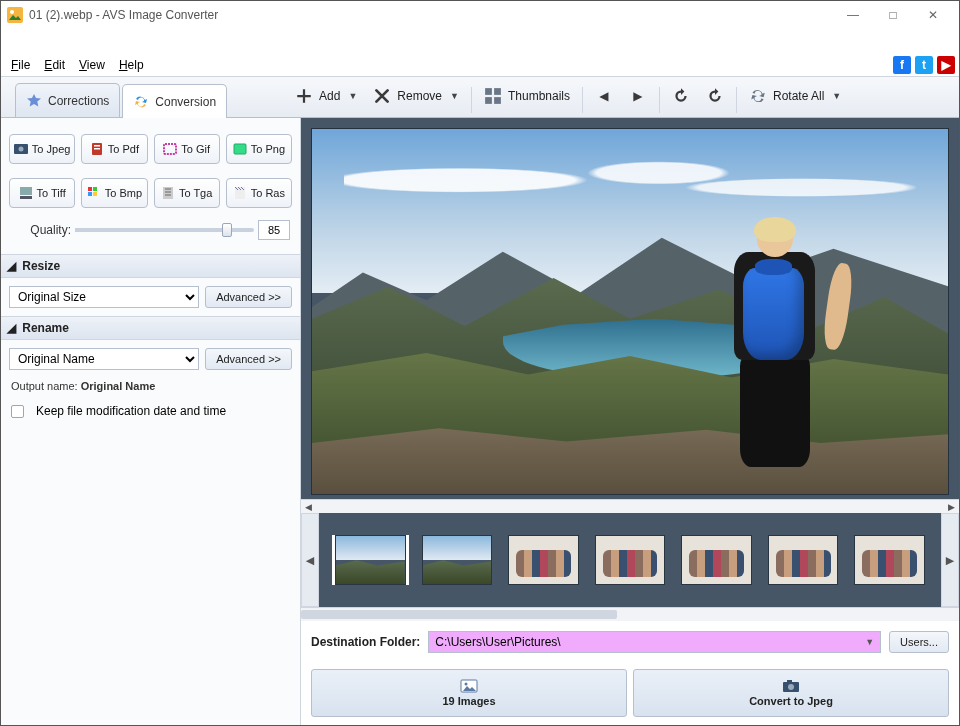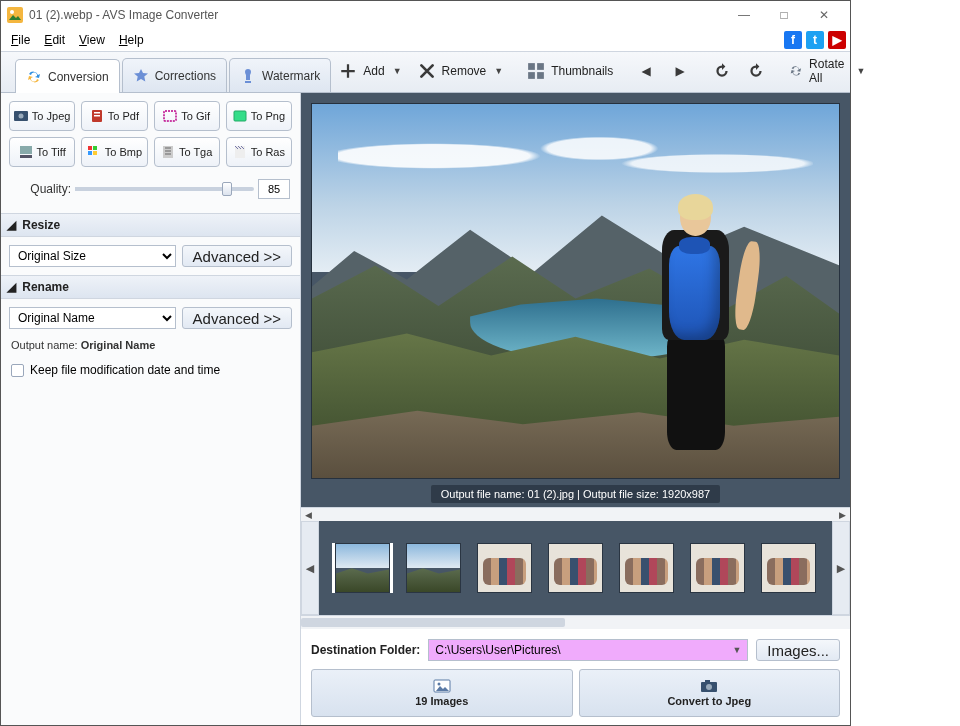--- a/index.html
+++ b/index.html
@@ -1,26 +1,26 @@
 <!DOCTYPE html>
 <html><head>
 <meta charset="utf-8">
 <style>
 * { box-sizing: border-box; margin: 0; padding: 0; font-family: "Segoe UI", Tahoma, sans-serif; }
 html, body { width: 960px; height: 726px; overflow: hidden; }
-.window { width: 851px; height: 726px; border: 1px solid #555; background: #fff; display: flex; flex-direction: column; }
+.window { width: 960px; height: 726px; border: 1px solid #555; background: #fff; display: flex; flex-direction: column; }
 
 
 .titlebar { height: 28px; display: flex; align-items: center; padding: 0 6px; font-size: 12px; color: #555; }
 .titlebar .ico { width: 16px; height: 16px; margin-right: 6px; display: inline-flex; }
 .titlebar .spacer { flex: 1; }
 .winbtn { width: 40px; height: 28px; display: flex; align-items: center; justify-content: center; color: #666; font-size: 12px; }
 
 
-.menubar { height: 22px; display: flex; align-items: center; padding: 0 4px; font-size: 12px; gap: 2px; }
+.menubar { height: 22px; display: flex; align-items: center; padding: 0 4px; font-size: 12px; gap: 2px; margin-top: 25px; }
 .menubar .menuitem { padding: 2px 6px; cursor: default; }
 .menubar .menuitem span { text-decoration: underline; }
 .menubar .spacer { flex: 1; }
 .social { width: 18px; height: 18px; border-radius: 2px; color: #fff; display: inline-flex; align-items: center; justify-content: center; font-size: 12px; font-weight: bold; margin-left: 2px; }
 .fb { background: #1877f2; }
 .tw { background: #1da1f2; }
 .yt { background: #c00; }
 
 
 .tabrow { height: 42px; background: linear-gradient(#f6f8fb, #e7ecf3); border-top: 1px solid #cfd6e0; border-bottom: 1px solid #b5bfcd; display: flex; align-items: flex-end; padding: 0 6px 0 14px; }
@@ -34,55 +34,55 @@
 .tool-ico { width: 18px; height: 18px; display: inline-flex; align-items: center; justify-content: center; color: #3a3a3a; }
 .tool-caret { font-size: 9px; color: #444; margin-left: 2px; }
 .toolsep { width: 1px; height: 26px; background: #cfd6e0; margin: 0 4px 4px; }
 
 
 .body { flex: 1; display: flex; min-height: 0; }
 
 
 .leftpanel { width: 300px; background: #fafbfc; border-right: 1px solid #cfd6e0; display: flex; flex-direction: column; padding: 8px; gap: 8px; font-size: 12px; }
 .fmtgrid { display: grid; grid-template-columns: repeat(4, 1fr); gap: 6px; }
-.fmtbtn { height: 30px; border: 1px solid #b5bfcd; border-radius: 4px; background: linear-gradient(#fff, #eef2f8); display: flex; align-items: center; justify-content: center; gap: 4px; font-size: 11px; color: #222; }
+.fmtbtn { height: 30px; border: 1px solid #b5bfcd; border-radius: 4px; background: linear-gradient(#fff, #eef2f8); display: flex; align-items: center; justify-content: center; gap: 4px; font-size: 11px; color: #222; margin-top: 8px; }
 .fmtico { width: 14px; height: 14px; display: inline-flex; }
 .quality-row { display: flex; align-items: center; gap: 4px; padding: 4px 2px 6px; }
 .qlabel { width: 60px; text-align: right; color: #333; }
 .slider { flex: 1; height: 4px; background: #c8d1de; border-radius: 2px; position: relative; }
 .slider-fill { position: absolute; left: 0; top: 0; bottom: 0; background: #c8d1de; }
 .slider-thumb { position: absolute; top: -5px; width: 10px; height: 14px; background: linear-gradient(#fff,#dce3ee); border: 1px solid #9aa7bb; border-radius: 2px; }
 .qval { width: 32px; height: 20px; border: 1px solid #b5bfcd; background: #fff; text-align: center; font-size: 11px; line-height: 18px; }
 .panel-head { height: 24px; background: linear-gradient(#eef2f8,#dde5f0); border-top: 1px solid #cfd6e0; border-bottom: 1px solid #cfd6e0; display: flex; align-items: center; gap: 6px; padding: 0 6px; font-weight: bold; color: #222; margin: 0 -8px; }
 .panel-body { display: flex; gap: 6px; align-items: center; }
 select.combo { flex: 1; height: 22px; border: 1px solid #b5bfcd; background: #fff; font-size: 12px; padding: 0 4px; }
-.btn { height: 22px; padding: 0 10px; border: 1px solid #b5bfcd; border-radius: 3px; background: linear-gradient(#f4f7fb,#e2e9f3); font-size: 15px; color: #222; display: inline-flex; align-items: center; }
+.btn { height: 22px; padding: 0 10px; border: 1px solid #b5bfcd; border-radius: 3px; background: linear-gradient(#f4f7fb,#e2e9f3); font-size: 11px; color: #222; display: inline-flex; align-items: center; }
 .outname-row { font-size: 11px; color: #333; padding: 2px 2px 0; }
 .outname-row b { font-weight: bold; }
-.chkrow { display: flex; align-items: center; gap: 6px; padding: 4px 2px; }
+.chkrow { display: flex; align-items: center; gap: 12px; padding: 4px 2px; }
 .chk { width: 13px; height: 13px; border: 1px solid #9aa7bb; background: #fff; border-radius: 2px; }
 
 
 .rightarea { flex: 1; display: flex; flex-direction: column; min-width: 0; }
 .preview-wrap { flex: 1; background: #475666; display: flex; flex-direction: column; align-items: center; justify-content: center; position: relative; min-height: 0; padding: 10px 10px 4px; }
 .preview-img { width: 100%; flex: 1; border: 1px solid #26313e; position: relative; overflow: hidden; }
 .preview-caption { margin-top: 6px; background: #2f3b49; color: #fff; font-size: 11px; padding: 3px 10px; border-radius: 2px; }
 .preview-hbar { height: 14px; background: #f1f3f6; border-top: 1px solid #cfd6e0; display: flex; justify-content: space-between; align-items: center; font-size: 9px; color: #555; }
 
 
 .thumbstrip { height: 94px; background: #475666; display: flex; align-items: center; position: relative; }
 .thumb-nav { width: 18px; height: 100%; background: #e6ebf2; border: 1px solid #cfd6e0; display: flex; align-items: center; justify-content: center; font-size: 11px; color: #555; }
 .thumb-track { flex: 1; display: flex; align-items: center; gap: 16px; padding: 0 16px; overflow: hidden; }
 .thumb { width: 72px; height: 50px; border: 1px solid #2a3542; position: relative; }
 .thumb.sel { outline: 3px solid #fff; outline-offset: 0; }
 .thumb-hbar { height: 14px; background: #f1f3f6; border-top: 1px solid #cfd6e0; position: relative; }
 .thumb-hbar .hbar-thumb { position: absolute; left: 0; width: 48%; top: 2px; bottom: 2px; background: #cfd6e0; border-radius: 2px; }
 
 
-.bottom { padding: 10px 10px 8px; display: flex; flex-direction: column; gap: 8px; }
+.bottom { padding: 10px 10px 8px; display: flex; flex-direction: column; gap: 16px; }
 .destrow { display: flex; align-items: center; gap: 8px; font-size: 12px; }
 .destrow label { font-weight: bold; color: #222; }
 .destrow .path { flex: 1; height: 22px; border: 1px solid #b5bfcd; background: #f0abfc; font-size: 12px; padding: 0 6px; display: flex; align-items: center; justify-content: space-between; }
 .stepsrow { display: flex; gap: 6px; height: 48px; }
 .step { flex: 1; border: 1px solid #b5bfcd; border-radius: 3px; background: linear-gradient(#eaf0f8,#d8e2ef); position: relative; display: flex; flex-direction: column; align-items: center; justify-content: center; font-size: 11px; font-weight: bold; color: #222; }
 .step .sico { width: 18px; height: 14px; margin-bottom: 2px; display: inline-flex; }
 .step.arrow::after { content: ""; position: absolute; right: -1px; top: 0; bottom: 0; width: 18px; background: linear-gradient(#eaf0f8,#d8e2ef); clip-path: polygon(0 0, 100% 50%, 0 100%); border-right: 1px solid #b5bfcd; }
 .convertbtn { width: 110px; border: 1px solid #2e74c4; border-radius: 3px; background: linear-gradient(#3e96f0,#2d7cd6); color: #fff; font-size: 13px; font-weight: bold; display: flex; align-items: center; justify-content: center; }
 
 
@@ -136,44 +136,36 @@
     <div class="menuitem"><span>V</span>iew</div>
     <div class="menuitem"><span>H</span>elp</div>
     <div class="spacer"></div>
     <div class="social fb">f</div>
     <div class="social tw">t</div>
     <div class="social yt">▶</div>
   </div>
 
   <div class="tabrow">
     <div class="tabs">
+      <div class="tab">
+        <span class="tabicon">
+            <svg viewBox="0 0 16 16">
+              <path d="M8 1l2 4 5 .5-3.7 3 1 5L8 11l-4.3 2.5 1-5L1 5.5 6 5z" fill="#6b8fd6"></path>
+            </svg>
+          </span>
+        <span>Corrections</span>
+      </div>
       <div class="tab active">
         <span class="tabicon">
             <svg viewBox="0 0 16 16">
               <path d="M3 5a5 5 0 019 1l2-1-1 4-4-1 2-1a3 3 0 00-6-1z" fill="#2f8fe0"></path>
               <path d="M13 11a5 5 0 01-9-1l-2 1 1-4 4 1-2 1a3 3 0 006 1z" fill="#f4b63f"></path>
             </svg>
           </span>
         <span>Conversion</span>
-      </div>
-      <div class="tab">
-        <span class="tabicon">
-            <svg viewBox="0 0 16 16">
-              <path d="M8 1l2 4 5 .5-3.7 3 1 5L8 11l-4.3 2.5 1-5L1 5.5 6 5z" fill="#6b8fd6"></path>
-            </svg>
-          </span>
-        <span>Corrections</span>
-      </div>
-      <div class="tab">
-        <span class="tabicon">
-            <svg viewBox="0 0 16 16">
-              <path d="M5 13h6v2H5zM6 7h4v5H6zM8 1a3 3 0 013 3c0 1-.5 2-1 3H6c-.5-1-1-2-1-3a3 3 0 013-3z" fill="#6b8fd6"></path>
-            </svg>
-          </span>
-        <span>Watermark</span>
       </div>
     </div>
     <div class="tool-spacer"></div>
 
     <div class="to-cluster tool-btn">
       <span class="tool-ico">
           <svg viewBox="0 0 16 16">
             <path d="M7 2h2v5h5v2H9v5H7V9H2V7h5z" fill="#3a3a3a"></path>
           </svg>
         </span>
@@ -371,21 +363,20 @@
             <div class="person">
               <div class="p-legs"></div>
                 <div class="p-torso"></div>
                 <div class="p-arm"></div>
               <div class="p-pack"></div>
                 <div class="p-head"></div>
                 <div class="p-hair"></div>
             </div>
           </div>
         </div>
-        <div class="preview-caption">Output file name: 01 (2).jpg | Output file size: 1920x987</div>
       </div>
       <div class="preview-hbar">
           <span style="padding:0 4px">◀</span>
           <span style="padding:0 4px">▶</span>
         </div>
 
       <div class="thumbstrip">
         <div class="thumb-nav">◀</div>
         <div class="thumb-track">
           <div class="thumb sel">
@@ -422,21 +413,21 @@
           <div class="hbar-thumb"></div>
         </div>
 
       <div class="bottom">
         <div class="destrow">
           <label>Destination Folder:</label>
           <div class="path">
             <span>C:\Users\User\Pictures\</span>
             <span style="font-size:9px;color:#555">▼</span>
           </div>
-          <div class="btn">Images...</div>
+          <div class="btn">Users...</div>
         </div>
         <div class="stepsrow">
           <div class="step arrow">
             <span class="sico">
                 <svg viewBox="0 0 18 14">
                   <rect x="1" y="1" width="16" height="12" rx="1" fill="#fff" stroke="#5b7aa5"></rect>
                   <circle cx="6" cy="5" r="1.5" fill="#5b7aa5"></circle>
                   <path d="M3 12l4-5 3 3 2-2 4 4z" fill="#5b7aa5"></path>
                 </svg>
               </span>

